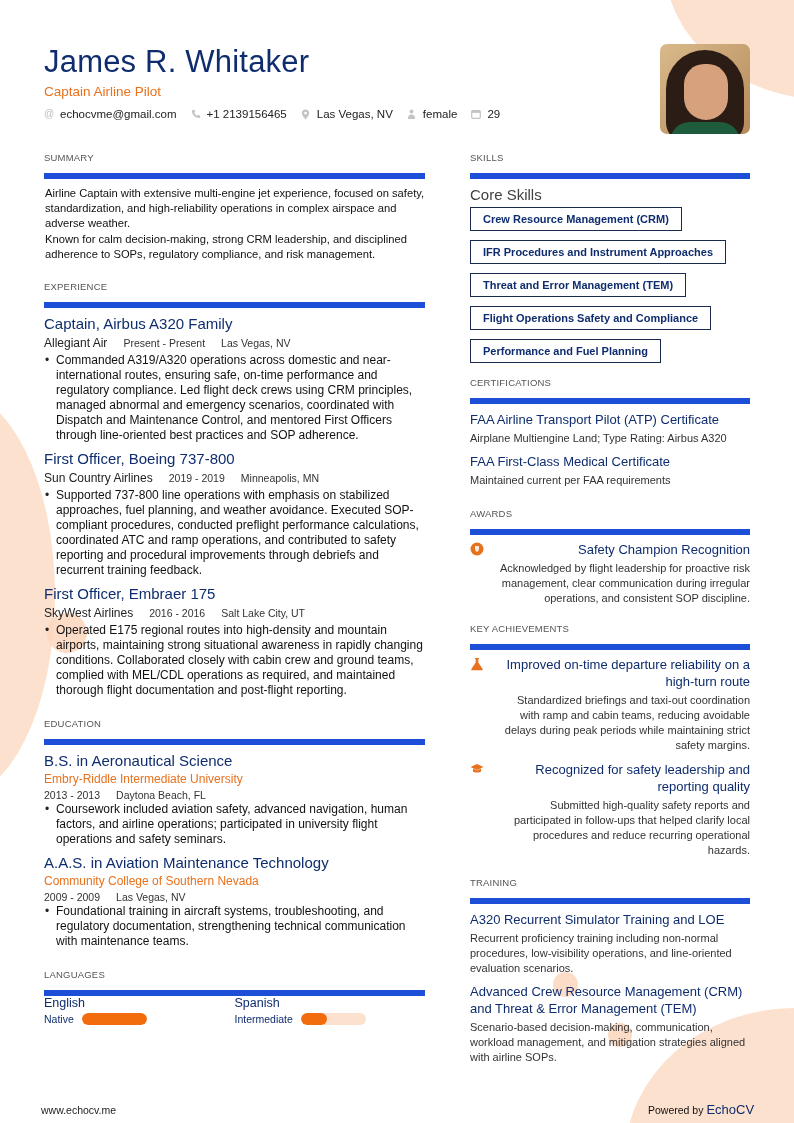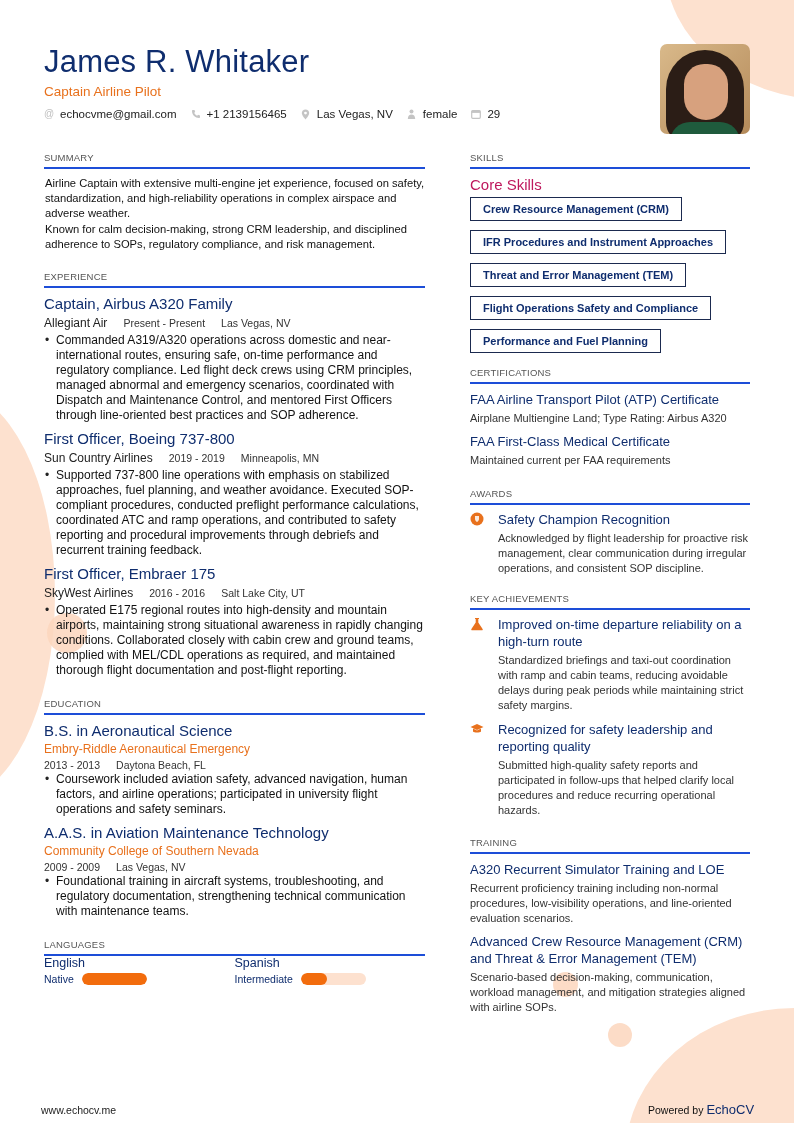--- a/index.html
+++ b/index.html
@@ -20,21 +20,21 @@
   .contacts { display: flex; align-items: center; margin-top: 9px; font-size: 11.5px; color: #222; }
   .contact { display: flex; align-items: center; margin-right: 14px; }
   .contact .ic { width: 10px; height: 10px; margin-right: 6px; color: #bfbfbf; font-size: 10px; line-height: 10px; display: inline-flex; align-items: center; justify-content: center; }
   .photo { position: absolute; left: 660px; top: 44px; width: 90px; height: 90px; border-radius: 7px; overflow: hidden; background: linear-gradient(135deg,#d9b98a 0%,#b48a5a 100%); }
   .photo .hair { position:absolute; left:6px; top:6px; width:78px; height:92px; border-radius:40px 40px 20px 20px; background:#2b1d16; }
   .photo .face { position:absolute; left:24px; top:20px; width:44px; height:56px; border-radius:22px 22px 24px 24px; background:#d7a17e; }
   .photo .shirt { position:absolute; left:10px; top:78px; width:70px; height:20px; border-radius:20px 20px 0 0; background:#1f5b3d; }
 
   .col-left { position: absolute; left: 44px; top: 152px; width: 381px; }
   .col-right { position: absolute; left: 470px; top: 152px; width: 280px; }
-  .sec-title { font-size: 9.5px; color: #555; letter-spacing: .2px; padding-bottom: 4px; border-bottom: 2px solid #1d4ed8; text-transform: uppercase; }
+  .sec-title { font-size: 9.5px; color: #555; letter-spacing: .2px; padding-bottom: 10px; border-bottom: 6px solid #1d4ed8; text-transform: uppercase; }
   .sec { margin-bottom: 10px; }
   .para { font-size: 11.2px; line-height: 15px; color: #111; padding-left: 1px; margin-top: 7px; }
   .para + .para { margin-top: 1px; }
   .job-title { font-size: 15px; color: #0f2d6e; margin-top: 7px; line-height: 18px; }
   .meta { display: flex; align-items: baseline; margin-top: 3px; font-size: 10.5px; color: #333; }
   .meta .company { font-size: 12px; color: #222; margin-right: 16px; }
   .meta .date { margin-right: 16px; }
   ul.bul { list-style: none; margin-top: 3px; }
   ul.bul li { position: relative; font-size: 12px; line-height: 15px; color: #111; padding-left: 12px; }
   ul.bul li::before { content: "•"; position: absolute; left: 1px; top: 0; color: #222; }
@@ -43,26 +43,26 @@
   .edu-meta .date { margin-right: 16px; }
 
   .langs { display: flex; margin-top: 0; }
   .lang { width: 194px; }
   .lang-name { font-size: 12.5px; color: #0f2d6e; }
   .lang-row { display: flex; align-items: center; margin-top: 3px; }
   .lang-level { font-size: 10.5px; color: #0f2d6e; margin-right: 8px; }
   .bar { width: 65px; height: 12px; border-radius: 6px; background: #fde1cf; overflow: hidden; }
   .bar .fill { height: 100%; background: #f26c0d; border-radius: 6px; }
 
-  .core-title { font-size: 15px; color: #be185d; margin-top: 7px; }
+  .core-title { font-size: 15px; color: #404040; margin-top: 7px; }
   .chips { margin-top: 4px; }
   .chip { display: table; border: 1.3px solid #1b2a4f; padding: 5px 12px; font-size: 11px; font-weight: bold; color: #0f2d6e; margin-bottom: 9px; }
   .item-title { font-size: 13px; color: #0f2d6e; margin-top: 7px; line-height: 17px; }
   .item-sub { font-size: 11px; color: #333; margin-top: 3px; line-height: 15px; }
-  .icon-item { display: flex; margin-top: 6px; }
+  .icon-item { display: flex; margin-top: 6px; text-align: right; }
   .icon-item .ic { width: 14px; height: 14px; margin-right: 14px; margin-top: 1px; flex-shrink: 0; }
   .icon-item .body { flex: 1; }
   .icon-item .item-title { margin-top: 0; }
 
   .footer-left { position: absolute; left: 41px; top: 1104px; font-size: 10.5px; color: #222; }
   .footer-right { position: absolute; left: 648px; top: 1102px; font-size: 10.5px; color: #111; }
   .footer-right .brand { font-size: 13px; color: #0f2d6e; }
 </style>
 </head>
 <body>
@@ -172,21 +172,21 @@
             <li>Operated E175 regional routes into high-density and mountain airports, maintaining strong situational awareness in rapidly changing conditions. Collaborated closely with cabin crew and ground teams, complied with MEL/CDL operations as required, and maintained thorough flight documentation and post-flight reporting.</li>
           </ul>
       </div>
     </div>
 
     <div class="sec" style="margin-top:20px">
       <div class="sec-title">EDUCATION</div>
 
       <div>
         <div class="job-title">B.S. in Aeronautical Science</div>
-        <div class="edu-school">Embry-Riddle Aeronautical Emergency</div>
+        <div class="edu-school">Embry-Riddle Intermediate University</div>
         <div class="edu-meta">
           <span class="date">2013 - 2013</span>
           <span>Daytona Beach, FL</span>
         </div>
         <ul class="bul" style="margin-top:1px">
             <li>Coursework included aviation safety, advanced navigation, human factors, and airline operations; participated in university flight operations and safety seminars.</li>
           </ul>
       </div>
 
       <div>

